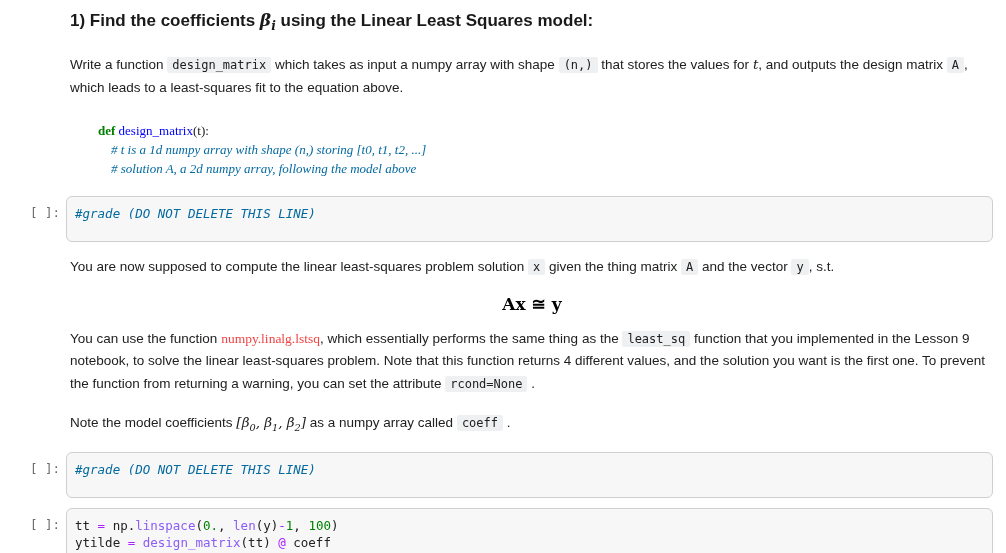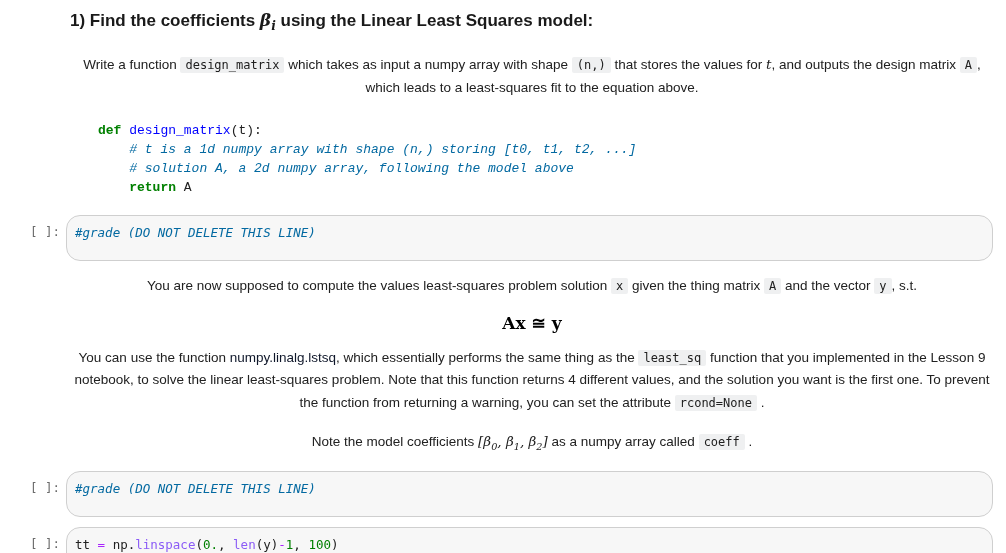--- a/index.html
+++ b/index.html
@@ -5,77 +5,77 @@
   html,body{margin:0;padding:0;}
   body{
     width:1006px;height:553px;overflow:hidden;background:#ffffff;
     font-family:"Liberation Sans","DejaVu Sans",sans-serif;
     font-size:13.5px;color:#212121;
   }
   .md{padding:0 12px 0 70px;max-width:935px;box-sizing:content-box;}
   h3.heading{font-size:17px;font-weight:bold;margin:10px 0 20px 0;color:#1a1a1a;}
   .math-serif{font-family:"DejaVu Serif","Liberation Serif",serif;}
   .it{font-style:italic;}
-  p.para{line-height:1.65;margin:14px 0 16px 0;text-align:center;}
+  p.para{line-height:1.65;margin:14px 0 16px 0;}
   code.chip{
     font-family:"DejaVu Sans Mono","Liberation Mono",monospace;
     font-size:12px;background:#eff0f1;color:#202020;
     padding:1px 5px;border-radius:2px;white-space:pre;
   }
-  a.link{color:#0f172a;text-decoration:none;cursor:pointer;}
+  a.link{color:#ef4444;text-decoration:none;cursor:pointer;font-family:Liberation Serif, serif;}
   .codeblock{
-    font-family:Liberation Mono, monospace;
+    font-family:Liberation Serif, serif;
     font-size:13px;line-height:19px;white-space:pre;
     margin:22px 0 18px 28px;color:#212121;
   }
   .tok-k{color:#008000;font-weight:bold;}
   .tok-f{color:#0000ff;}
   .tok-c{color:#0369a1;font-style:italic;}
   .tok-o{color:#aa22ff;}
   .tok-m{color:#008000;}
   .tok-b{color:#8b5cf6;}
   .mathdisp{
     text-align:center;font-family:"DejaVu Serif","Liberation Serif",serif;
     font-weight:bold;font-size:17px;margin:16px 0 14px 0;color:#000;
   }
   .cell{display:flex;align-items:stretch;margin:10px 0;}
   .prompt{
     flex:0 0 66px;box-sizing:border-box;text-align:right;padding:9px 6px 0 0;
     font-family:"DejaVu Sans Mono","Liberation Mono",monospace;
     font-size:12.5px;color:#6b6b6b;white-space:pre;
   }
   .input{
-    flex:1 1 auto;background:#f7f7f7;border:1px solid #cfcfcf;border-radius:14px;
+    flex:1 1 auto;background:#f7f7f7;border:1px solid #cfcfcf;border-radius:6px;
     padding:8px 8px;box-sizing:border-box;min-height:46px;
     font-family:"DejaVu Sans Mono","Liberation Mono",monospace;
     font-size:12.5px;line-height:17px;white-space:pre;color:#212121;
     margin-right:13px;cursor:text;
   }
   .sub{font-size:0.72em;}
 </style>
 </head>
 <body>
 
 <div>
 
   <div class="md">
     <h3 class="heading"><span>1) Find the coefficients </span><span class="math-serif it">β</span><sub class="math-serif it sub">i</sub><span> using the Linear Least Squares model:</span></h3>
 
     <p class="para"><span>Write a function </span><code class="chip">design_matrix</code><span> which takes as input a numpy array with shape </span><code class="chip">(n,)</code><span> that stores the values for </span><span class="math-serif it">t</span><span>, and outputs the design matrix </span><code class="chip">A</code><span>, which leads to a least-squares fit to the equation above.</span></p>
 
-    <div class="codeblock"><div><span class="tok-k">def </span><span class="tok-f">design_matrix</span><span>(t):</span></div><div><span class="tok-c">    # t is a 1d numpy array with shape (n,) storing [t0, t1, t2, ...]</span></div><div><span class="tok-c">    # solution A, a 2d numpy array, following the model above</span></div><div><span class="tok-k">    return</span><span> A</span></div></div>
+    <div class="codeblock"><div><span class="tok-k">def </span><span class="tok-f">design_matrix</span><span>(t):</span></div><div><span class="tok-c">    # t is a 1d numpy array with shape (n,) storing [t0, t1, t2, ...]</span></div><div><span class="tok-c">    # solution A, a 2d numpy array, following the model above</span></div></div>
   </div>
 
   <div class="cell">
     <div class="prompt">[ ]:</div>
     <div class="input"><span class="tok-c">#grade (DO NOT DELETE THIS LINE)</span></div>
   </div>
 
   <div class="md">
-    <p class="para"><span>You are now supposed to compute the values least-squares problem solution </span><code class="chip">x</code><span> given the thing matrix </span><code class="chip">A</code><span> and the vector </span><code class="chip">y</code><span>, s.t.</span></p>
+    <p class="para"><span>You are now supposed to compute the linear least-squares problem solution </span><code class="chip">x</code><span> given the thing matrix </span><code class="chip">A</code><span> and the vector </span><code class="chip">y</code><span>, s.t.</span></p>
 
     <div class="mathdisp">Ax ≅ y</div>
 
     <p class="para"><span>You can use the function </span><a class="link">numpy.linalg.lstsq</a><span>, which essentially performs the same thing as the </span><code class="chip">least_sq</code><span> function that you implemented in the Lesson 9 notebook, to solve the linear least-squares problem. Note that this function returns 4 different values, and the solution you want is the first one. To prevent the function from returning a warning, you can set the attribute </span><code class="chip">rcond=None</code><span> .</span></p>
 
     <p class="para"><span>Note the model coefficients </span><span class="math-serif it"><span>[β</span><sub class="sub">0</sub><span>, β</span><sub class="sub">1</sub><span>, β</span><sub class="sub">2</sub><span>]</span></span><span> as a numpy array called </span><code class="chip">coeff</code><span> .</span></p>
   </div>
 
   <div class="cell">
     <div class="prompt">[ ]:</div>

